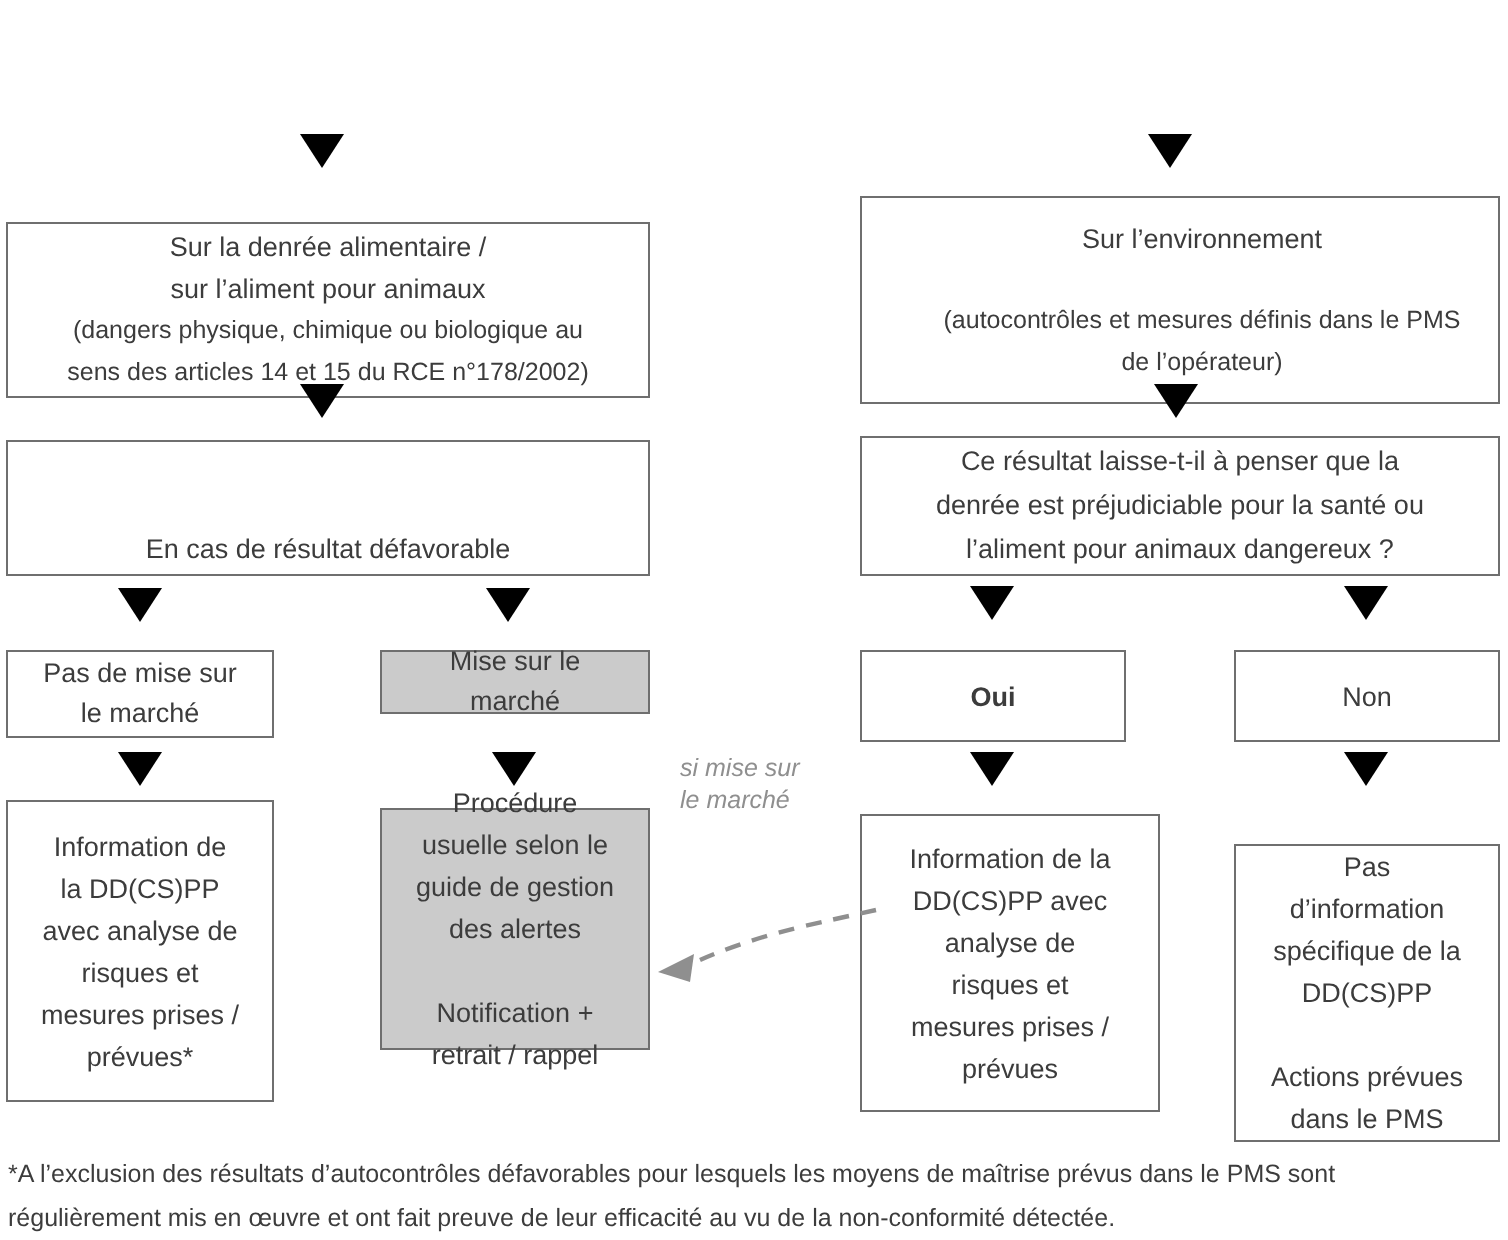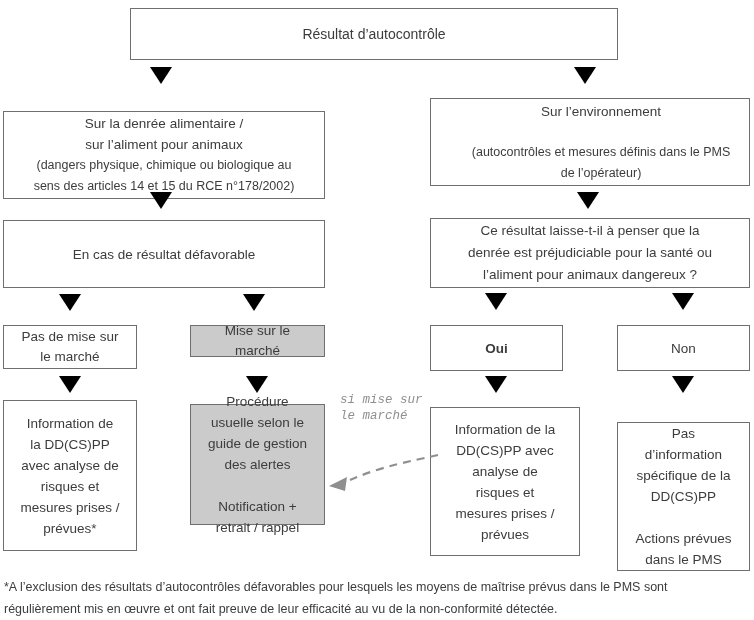--- a/index.html
+++ b/index.html
@@ -38,38 +38,35 @@
   .note {
     position:absolute; white-space:pre-line;
     font-size:12.5px; line-height:22px; color:var(--text,#3c3c3c);
   }
 </style>
 </head>
 <body>
 
 <div class="canvas">
 
-  <div class="box" style="left:130px; top:8px; width:488px; height:52px;">
-    <div class="txt big">Résultat d’autocontrôle</div>
-  </div>
 
   <div class="box" style="left:3px; top:98px; width:322px; height:88px;margin-top:13px;">
     <div class="txt">Sur la denrée alimentaire /
 sur l’aliment pour animaux</div>
     <div class="txt sub">(dangers physique, chimique ou biologique au
 sens des articles 14 et 15 du RCE n°178/2002)</div>
   </div>
 
-  <div class="box" style="left:430px; top:98px; width:320px; height:88px;padding-left:24px;">
+  <div class="box" style="left:430px; top:98px; width:320px; height:104px;padding-left:24px;">
     <div class="txt">Sur l’environnement</div>
     <div class="txt sub gapped">(autocontrôles et mesures définis dans le PMS
 de l’opérateur)</div>
   </div>
 
-  <div class="box" style="left:3px; top:220px; width:322px; height:68px;">
+  <div class="box" style="left:3px; top:220px; width:322px; height:68px;justify-content:flex-end;">
     <div class="txt">En cas de résultat défavorable</div>
   </div>
 
   <div class="box" style="left:430px; top:218px; width:320px; height:70px;">
     <div class="txt q">Ce résultat laisse-t-il à penser que la
 denrée est préjudiciable pour la santé ou
 l’aliment pour animaux dangereux ?</div>
   </div>
 
   <div class="box" style="left:3px; top:325px; width:134px; height:44px;">
@@ -138,19 +135,19 @@
   <div class="arrow" style="left:672px; top:293px;"></div>
   <div class="arrow" style="left:59px;  top:376px;"></div>
   <div class="arrow" style="left:246px; top:376px;"></div>
   <div class="arrow" style="left:485px; top:376px;"></div>
   <div class="arrow" style="left:672px; top:376px;"></div>
 
   <svg class="overlay" width="754" height="620" viewBox="0 0 754 620" aria-hidden="true">
     <path d="M 438 455 C 412 461 382 466 350 480"></path>
     <polygon points="329,486 347,477 345,491"></polygon>
   </svg>
-  <div class="dashed-label" style="left:340px; top:392px;font-family:Liberation Mono, monospace;">si mise sur
+  <div class="dashed-label" style="left:340px; top:376px;">si mise sur
 le marché</div>
 
   <div class="note" style="left:4px; top:576px; width:748px;">*A l’exclusion des résultats d’autocontrôles défavorables pour lesquels les moyens de maîtrise prévus dans le PMS sont
 régulièrement mis en œuvre et ont fait preuve de leur efficacité au vu de la non-conformité détectée.</div>
 
 </div>
 
 </body></html>

